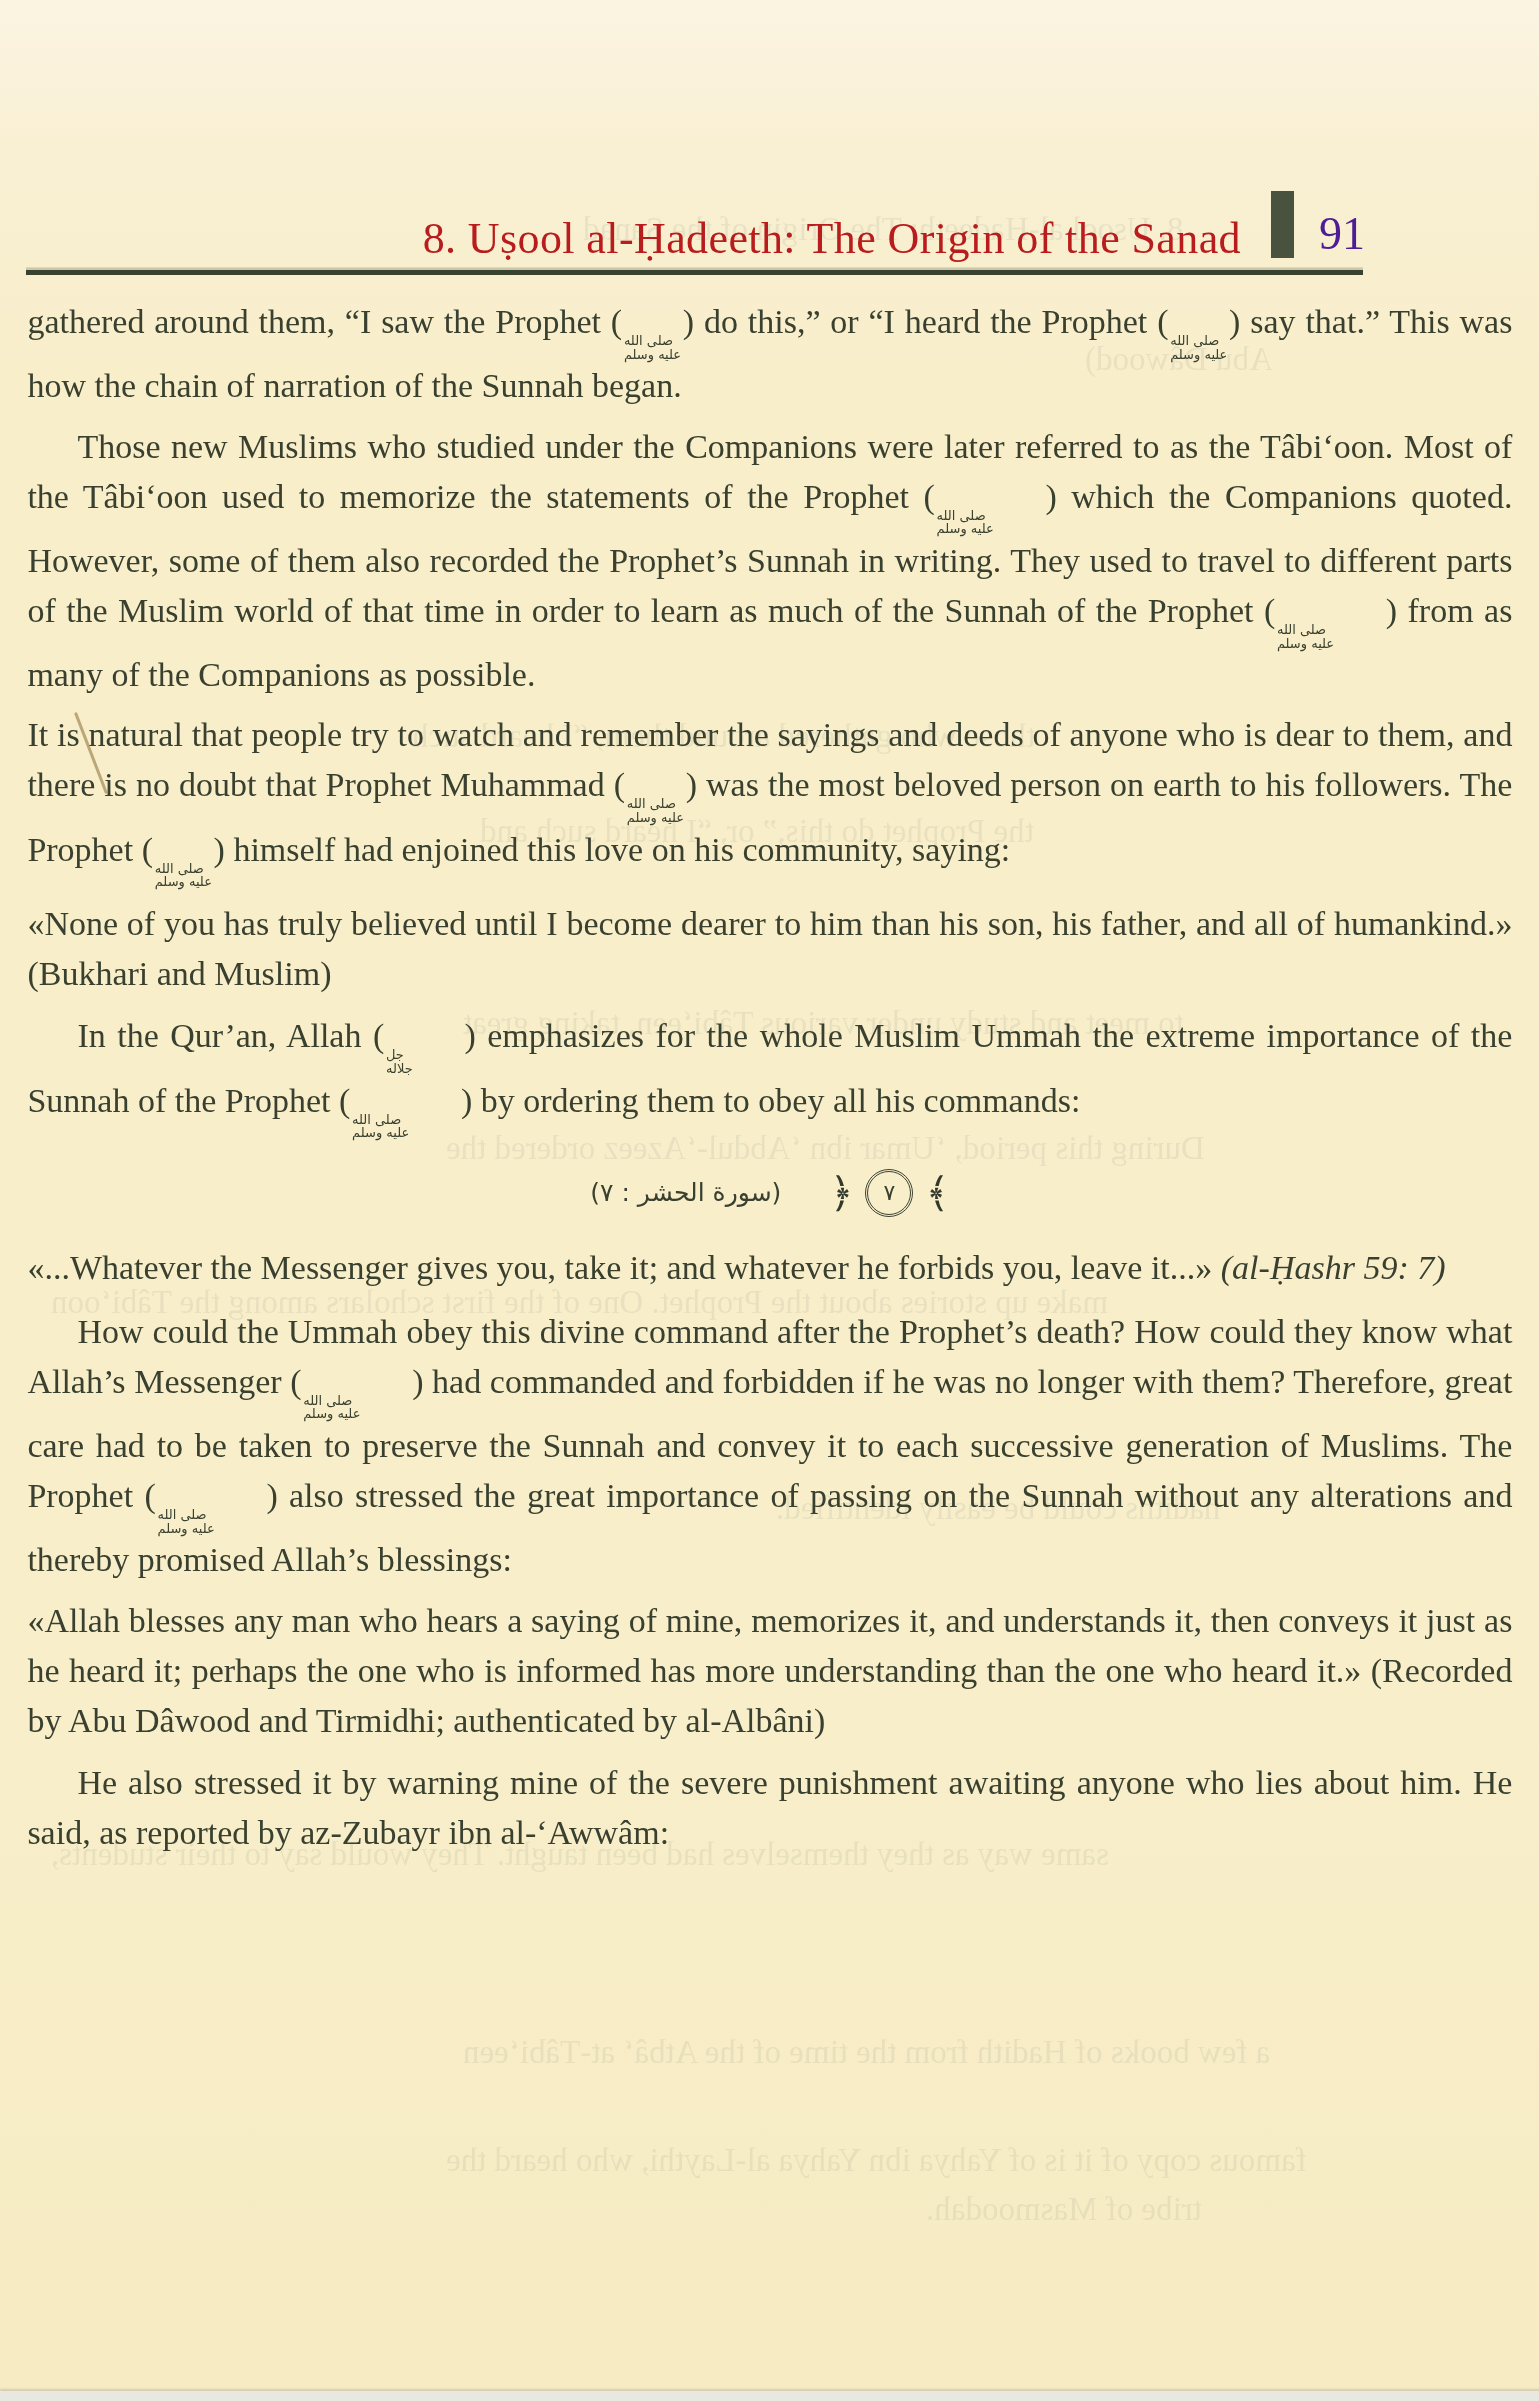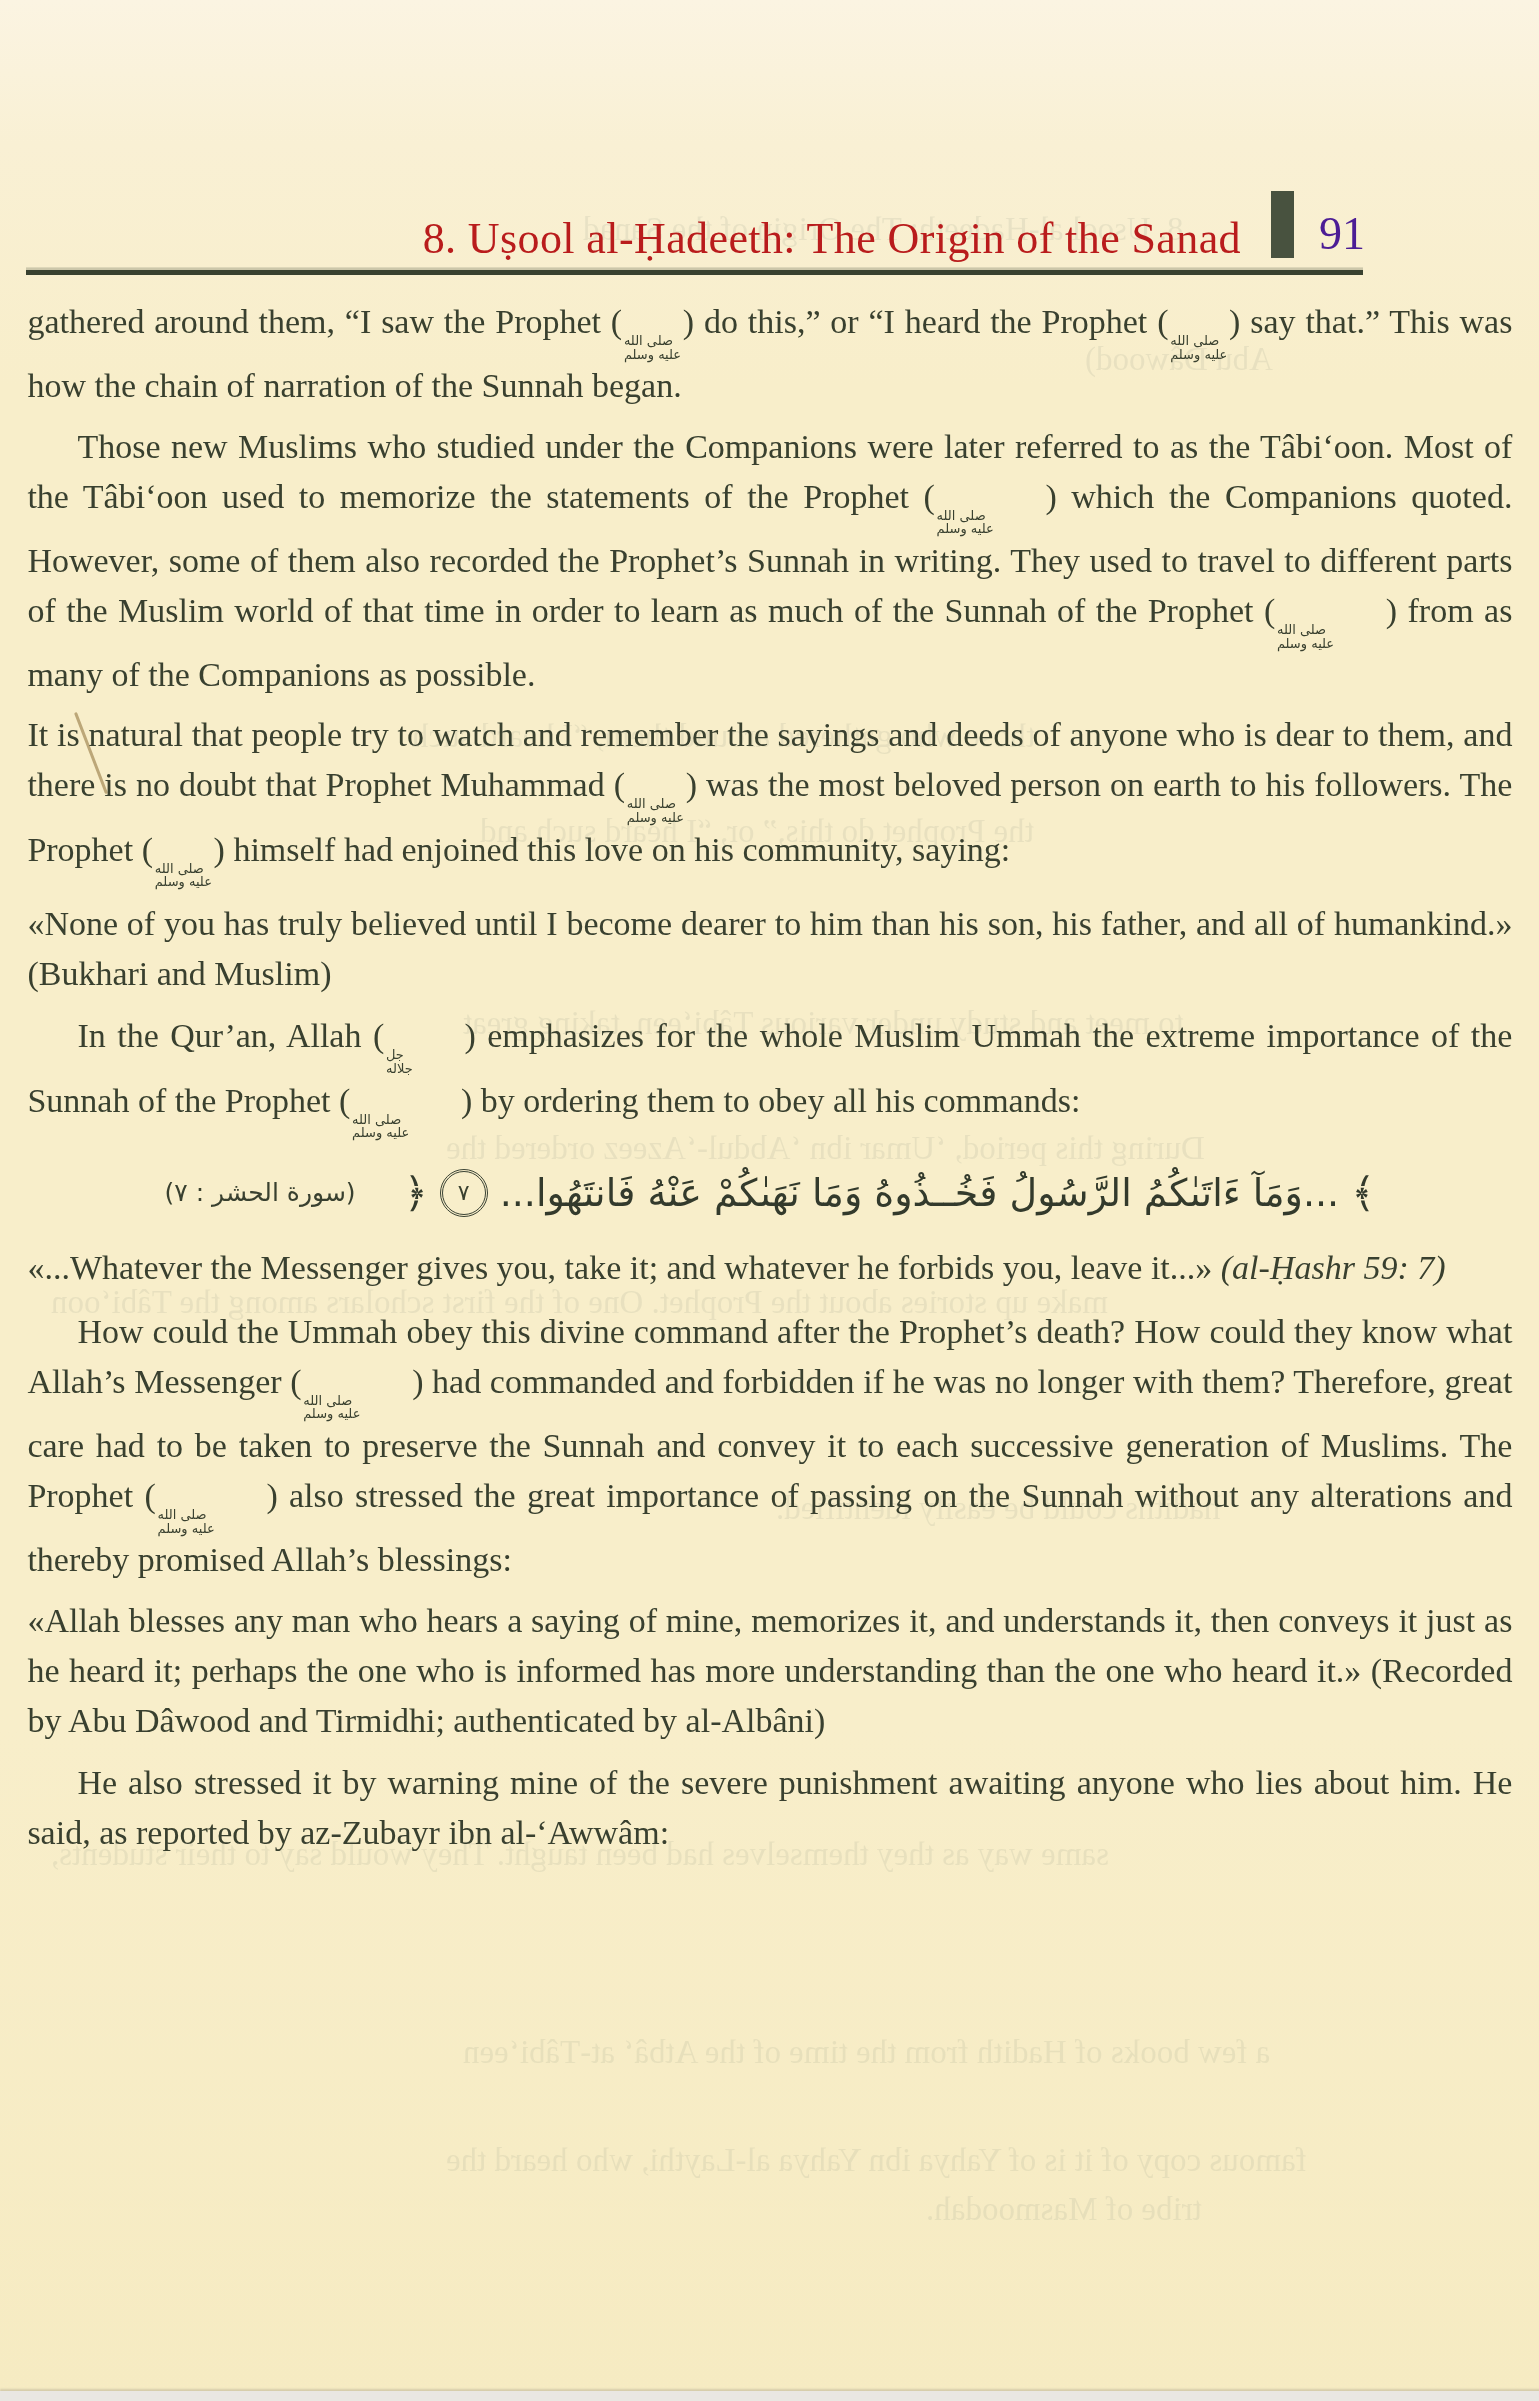--- a/index.html
+++ b/index.html
@@ -138,21 +138,20 @@
     <div class="blk blk-quote">«None of you has truly believed until I become dearer to him than his son, his father, and all of humankind.» (Bukhari and Muslim)</div>
     <div class="blk blk-para indent">In the Qur’an, Allah (<span class="hon">
         <span>جل</span>
         <span>جلاله</span>
       </span>) emphasizes for the whole Muslim Ummah the extreme importance of the Sunnah of the Prophet (<span class="hon">
         <span>صلى الله</span>
         <span>عليه وسلم</span>
       </span>) by ordering them to obey all his commands:</div>
     <div class="blk blk-verse" dir="rtl">
       <span class="verse-ornate">﴾</span>
-      <span class="verse-ar">...وَمَآ ءَاتَىٰكُمُ الرَّسُولُ فَخُــذُوهُ وَمَا نَهَىٰكُمْ عَنْهُ فَانتَهُوا...</span>
       <span class="ayah-circle">٧</span>
       <span class="verse-ornate">﴿</span>
       <span class="verse-source">(سورة الحشر : ٧)</span>
     </div>
     <div class="blk blk-translation"><span>«...Whatever the Messenger gives you, take it; and whatever he forbids you, leave it...» </span><span class="src-italic">(al-Ḥashr 59: 7)</span></div>
     <div class="blk blk-para indent">How could the Ummah obey this divine command after the Prophet’s death? How could they know what Allah’s Messenger (<span class="hon">
         <span>صلى الله</span>
         <span>عليه وسلم</span>
       </span>) had commanded and forbidden if he was no longer with them? Therefore, great care had to be taken to preserve the Sunnah and convey it to each successive generation of Muslims. The Prophet (<span class="hon">
         <span>صلى الله</span>

